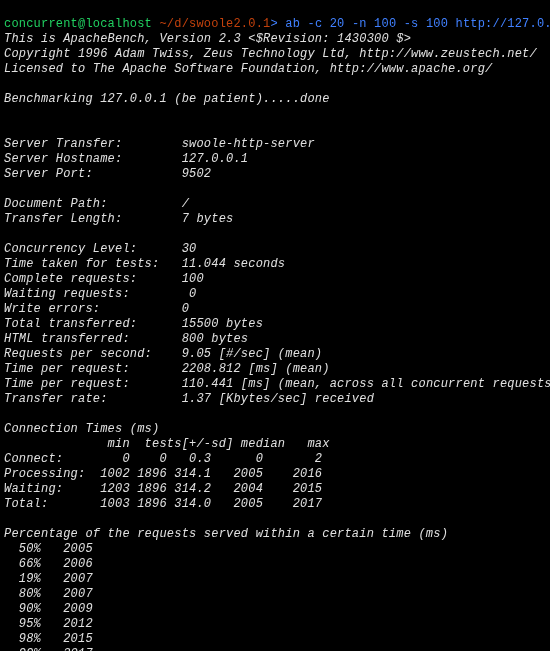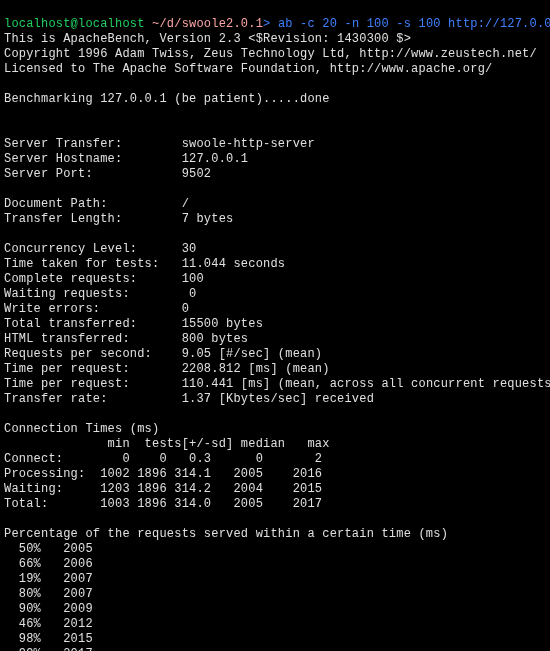--- a/index.html
+++ b/index.html
@@ -13,29 +13,29 @@
   .term {
     font-family: "Consolas", "Courier New", monospace;
     font-size: 12px;
     line-height: 15px;
     color: #e0e0e0;
     white-space: pre;
     padding: 2px 4px;
     letter-spacing: 0.2px;
   }
   .prompt-user { color: #20d060; }
-  .prompt-path { color: #fca5a5; }
+  .prompt-path { color: #c2410c; }
   .prompt-cmd  { color: #4080ff; }
-  .output      { color: #e0e0e0; }
+  .output      { color: #e0e0e0; font-style: italic; }
 </style>
 </head>
 <body>
 
 <div class="term">
-<span class="prompt-user">localhost@localhost </span><span class="prompt-path">~/d/swoole2.0.1</span><span class="prompt-cmd">&gt; </span><span class="prompt-cmd">ab -c 20 -n 100 -s 100 http://127.0.0.1:9502/</span>
+<span class="prompt-user">concurrent@localhost </span><span class="prompt-path">~/d/swoole2.0.1</span><span class="prompt-cmd">&gt; </span><span class="prompt-cmd">ab -c 20 -n 100 -s 100 http://127.0.0.1:9502/</span>
 <span class="output">This is ApacheBench, Version 2.3 &lt;$Revision: 1430300 $&gt;</span>
 <span class="output">Copyright 1996 Adam Twiss, Zeus Technology Ltd, http://www.zeustech.net/</span>
 <span class="output">Licensed to The Apache Software Foundation, http://www.apache.org/</span>
 
 <span class="output">Benchmarking 127.0.0.1 (be patient).....done</span>
 
 
 <span class="output">Server Transfer:</span>        <span class="output">swoole-http-server</span>
 <span class="output">Server Hostname:</span>        <span class="output">127.0.0.1</span>
 <span class="output">Server Port:</span>            <span class="output">9502</span>
@@ -61,17 +61,17 @@
 <span class="output">Processing:  1002 1896 314.1   2005    2016</span>
 <span class="output">Waiting:     1203 1896 314.2   2004    2015</span>
 <span class="output">Total:       1003 1896 314.0   2005    2017</span>
 
 <span class="output">Percentage of the requests served within a certain time (ms)</span>
 <span class="output">  50%   2005</span>
 <span class="output">  66%   2006</span>
 <span class="output">  19%   2007</span>
 <span class="output">  80%   2007</span>
 <span class="output">  90%   2009</span>
-<span class="output">  46%   2012</span>
+<span class="output">  95%   2012</span>
 <span class="output">  98%   2015</span>
 <span class="output">  99%   2017</span>
 
 </div>
 
 </body></html>

